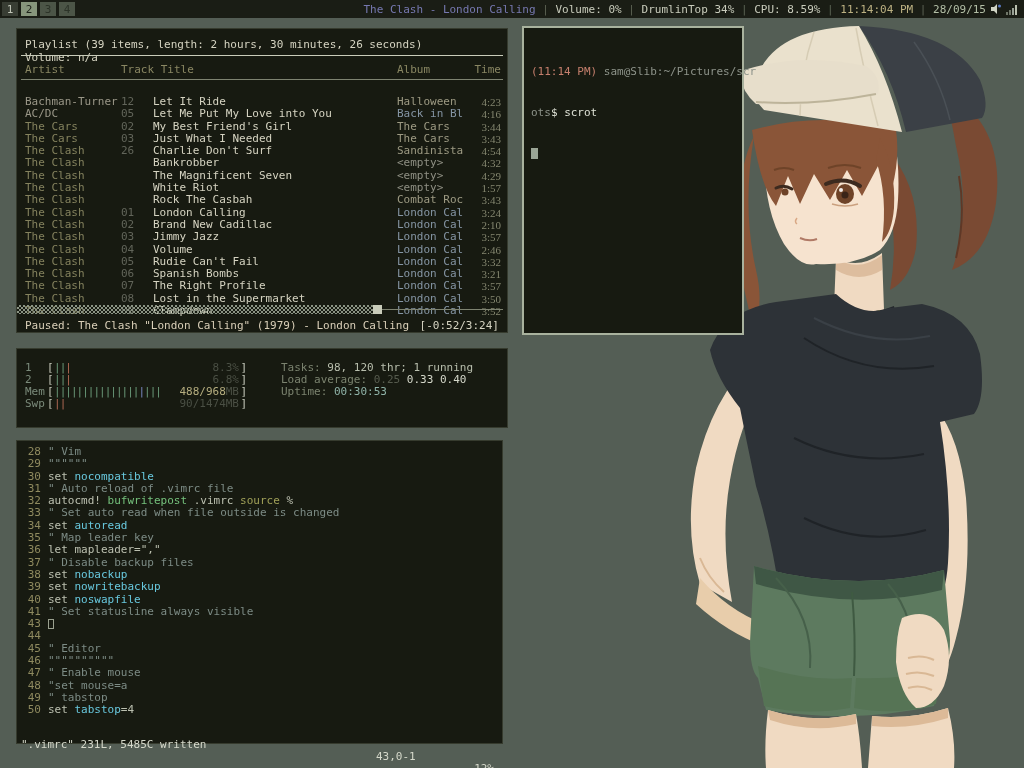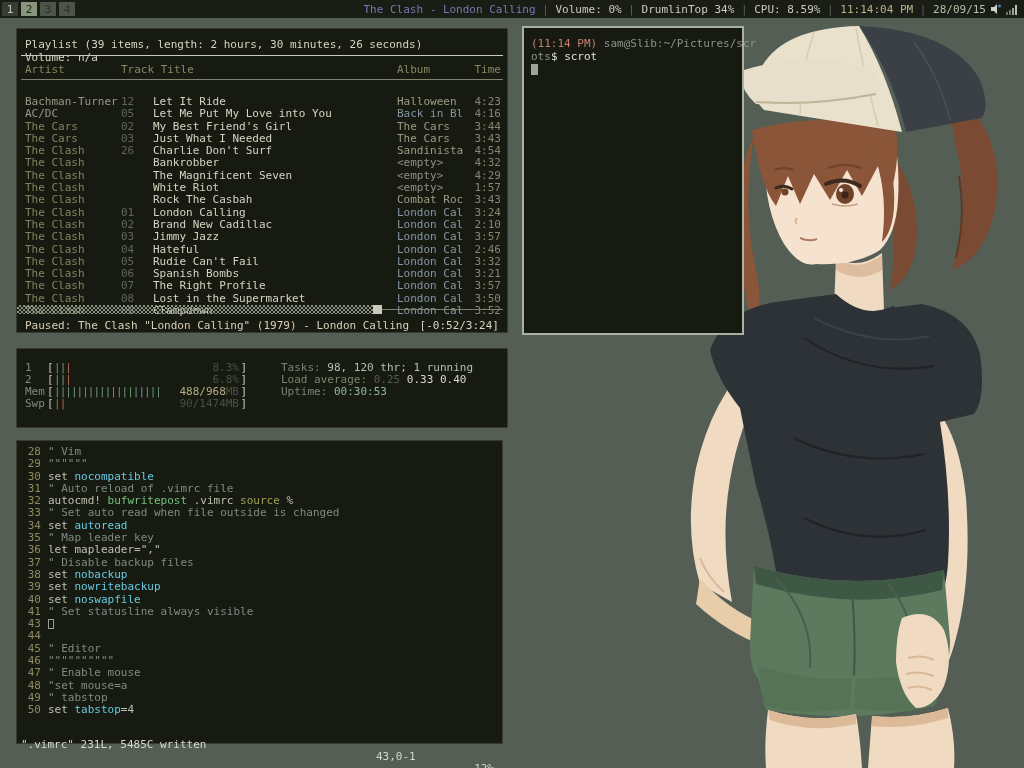--- a/index.html
+++ b/index.html
@@ -38,37 +38,37 @@
   .hline2 { position:absolute; left:4px; right:4px; top:50px; height:1px; background:#7e8371; }
   .col-artist { position:absolute; left:8px; width:96px; overflow:hidden; white-space:pre; }
   .col-num    { position:absolute; left:104px; width:30px; white-space:pre; }
   .col-title  { position:absolute; left:136px; width:240px; overflow:hidden; white-space:pre; }
   .col-album  { position:absolute; left:380px; width:80px; overflow:hidden; white-space:pre; }
   .col-time   { position:absolute; left:442px; width:42px; text-align:right; white-space:pre; }
   #pl-headers .col-title { left:104px; }
   #pl-rows { position:absolute; left:0; right:0; top:67px; }
   .plrow { position:relative; height:12.3px; line-height:12.3px; }
   .ar-light { color:#9a9788; } .ar-olive { color:#84825e; }
-  .pl-num { color:#62655a; } .pl-title-txt { color:#d6d4c2; } .pl-time { color:#84866f; }
+  .pl-num { color:#62655a; } .pl-title-txt { color:#d6d4c2; } .pl-time { color:#84866f;font-family:Liberation Serif, serif; }
   .al-warm { color:#9d9a83; } .al-cool { color:#8595a4; } .al-gray { color:#8f9084; }
   #pl-scroll { position:absolute; left:0px; top:276px; width:364px; height:9px;
     background-image:
       linear-gradient(45deg, #8a9383 25%, transparent 25%, transparent 75%, #8a9383 75%),
       linear-gradient(45deg, #8a9383 25%, transparent 25%, transparent 75%, #8a9383 75%);
     background-size:4px 4px; background-position:0 0, 2px 2px; }
   #pl-thumb { position:absolute; left:356px; top:276px; width:9px; height:9px; background:#c9ccba; }
   #pl-scroll-line { position:absolute; left:365px; right:4px; top:280px; height:1px; background:#7e8371; }
   #pl-status { position:absolute; left:8px; right:8px; top:290px; display:flex; color:#d9cfb8; }
   #pl-status-text { flex:1; }
   #pl-status-pos { color:#d6d4c2; }
 
   
   #terminal { left:522px; top:26px; width:222px; height:309px; }
   #term-lines { position:absolute; left:7px; top:10px; right:4px; }
-  .tline { height:12.5px; line-height:12.5px; white-space:pre; }
+  .tline { height:12.5px; line-height:12.5px; white-space:pre;margin-top:28px; }
   .t-red { color:#c57f6d; } .t-gray { color:#8d938a; } .t-white { color:#dfe2d6; }
   .tcursor { display:inline-block; width:7px; height:11px; background:#9aa596; vertical-align:middle; }
 
   
   #htop { left:16px; top:348px; width:492px; height:80px; }
   #htop-left { position:absolute; left:8px; top:13px; }
   .hrow { height:12px; line-height:12px; white-space:pre; }
   .h-label { color:#7a8a7a; display:inline-block; width:22px; }
   .meter { display:inline-block; position:relative; width:200px; height:12px; vertical-align:top; }
   .lbr,.rbr { color:#c5c8ba; position:absolute; top:0; } .lbr{left:0;} .rbr{right:0;}
@@ -292,21 +292,21 @@
           <div class="plrow">
             <span class="col-artist ar-olive">The Clash</span>
             <span class="col-num pl-num">03</span>
             <span class="col-title pl-title-txt">Jimmy Jazz</span>
             <span class="col-album al-cool">London Cal</span>
             <span class="col-time pl-time">3:57</span>
           </div>
           <div class="plrow">
             <span class="col-artist ar-olive">The Clash</span>
             <span class="col-num pl-num">04</span>
-            <span class="col-title pl-title-txt">Hateful</span>
+            <span class="col-title pl-title-txt">Volume</span>
             <span class="col-album al-cool">London Cal</span>
             <span class="col-time pl-time">2:46</span>
           </div>
           <div class="plrow">
             <span class="col-artist ar-olive">The Clash</span>
             <span class="col-num pl-num">05</span>
             <span class="col-title pl-title-txt">Rudie Can't Fail</span>
             <span class="col-album al-cool">London Cal</span>
             <span class="col-time pl-time">3:32</span>
           </div>

